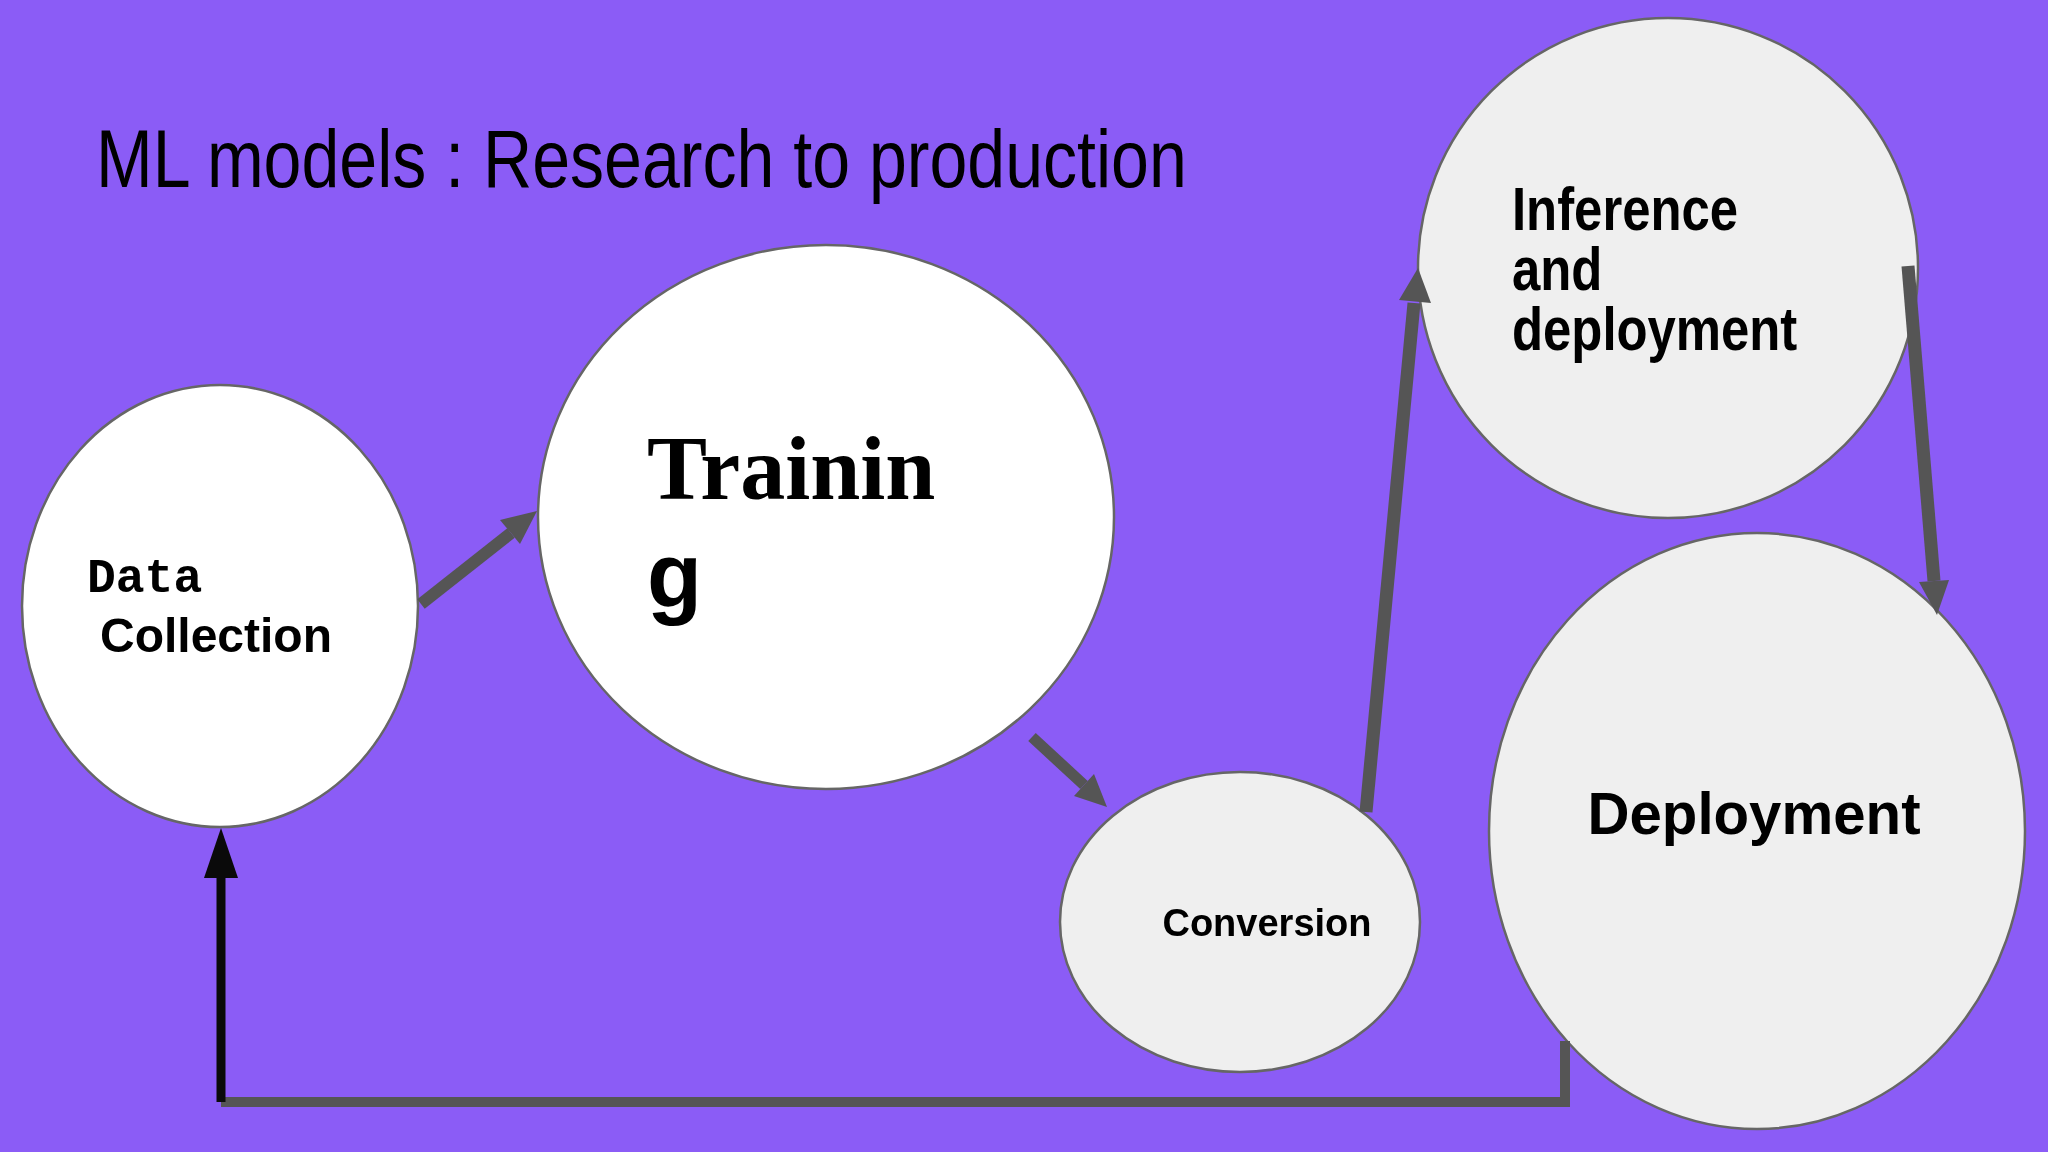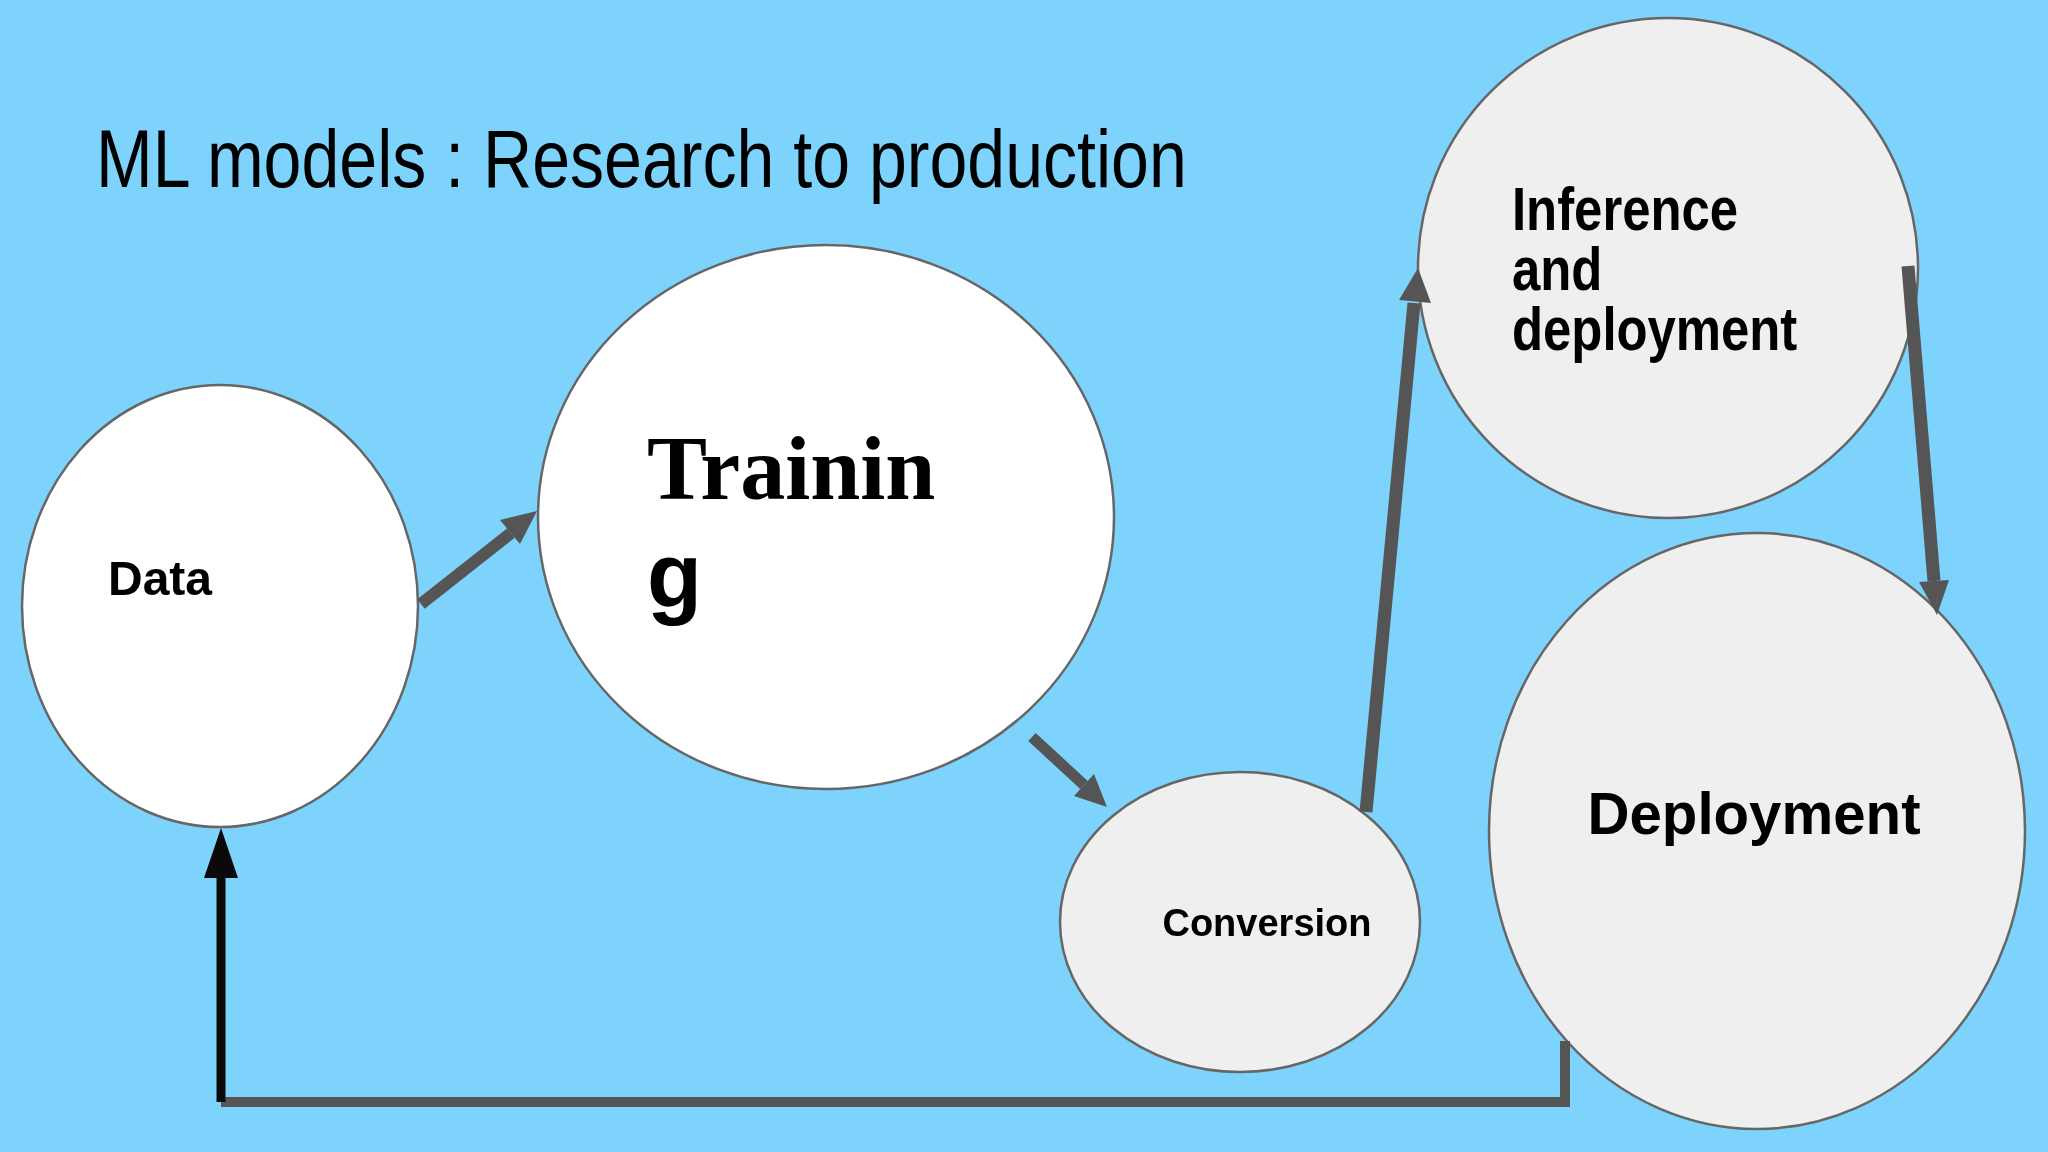--- a/index.html
+++ b/index.html
@@ -4,21 +4,21 @@
 <style>
   html, body {
     margin: 0;
     padding: 0;
     background: #ffffff;
   }
   .canvas {
     position: relative;
     width: 2048px;
     height: 1152px;
-    background: #7dd3fc;
+    background: #8b5cf6;
     overflow: hidden;
     font-family: "Liberation Sans", "DejaVu Sans", sans-serif;
     color: #000000;
   }
   .diagram-svg {
     position: absolute;
     left: 0;
     top: 0;
     width: 2048px;
     height: 1152px;
@@ -83,21 +83,22 @@
 
     <g>
       <polyline points="1565,1041 1565,1102 221,1102" fill="none" stroke-width="10" stroke-linejoin="miter" stroke="#555555"></polyline>
       <line x1="221" y1="1102" x2="221" y2="874" stroke-width="9" stroke="#0a0a0a"></line>
       <polygon points="221,828 204,878 238,878" fill="#0a0a0a"></polygon>
     </g>
   </svg>
 
   <div class="label title" style="left:96px; top:118px;">ML models : Research to production</div>
 
-  <div class="label lbl-bold dc-line" style="left:108px; top:555px;">Data</div>
+  <div class="label lbl-bold dc-line" style="left:87px; top:555px;font-family:Liberation Mono, monospace;">Data</div>
+  <div class="label lbl-bold dc-line" style="left:100px; top:612px;">Collection</div>
 
   <div class="label lbl-bold tr-line" style="left:647px; top:424px;font-family:Liberation Serif, serif;">Trainin</div>
   <div class="label lbl-bold tr-line" style="left:647px; top:531px;">g</div>
 
   <div class="label lbl-bold cv-line" style="left:1060px; top:904px; width:414px;">Conversion</div>
 
   <div class="label lbl-bold inf-line" style="left:1512px; top:178px;">Inference</div>
   <div class="label lbl-bold inf-line" style="left:1512px; top:238px;">and</div>
   <div class="label lbl-bold inf-line" style="left:1512px; top:298px;">deployment</div>
 

